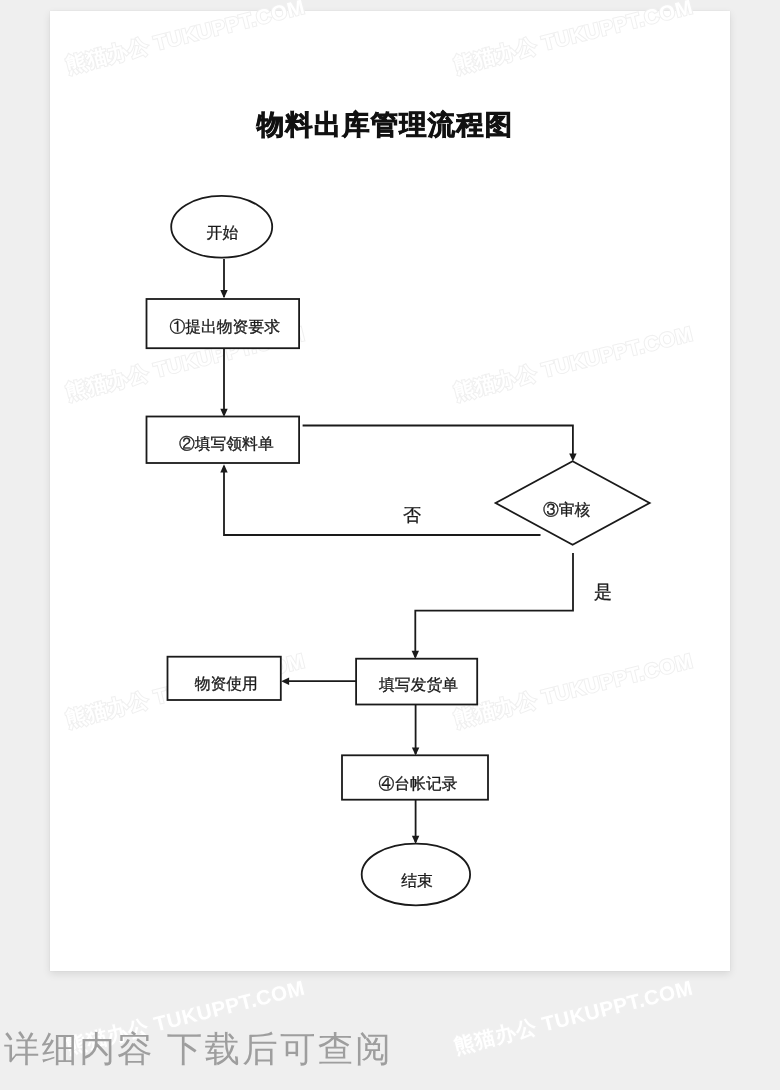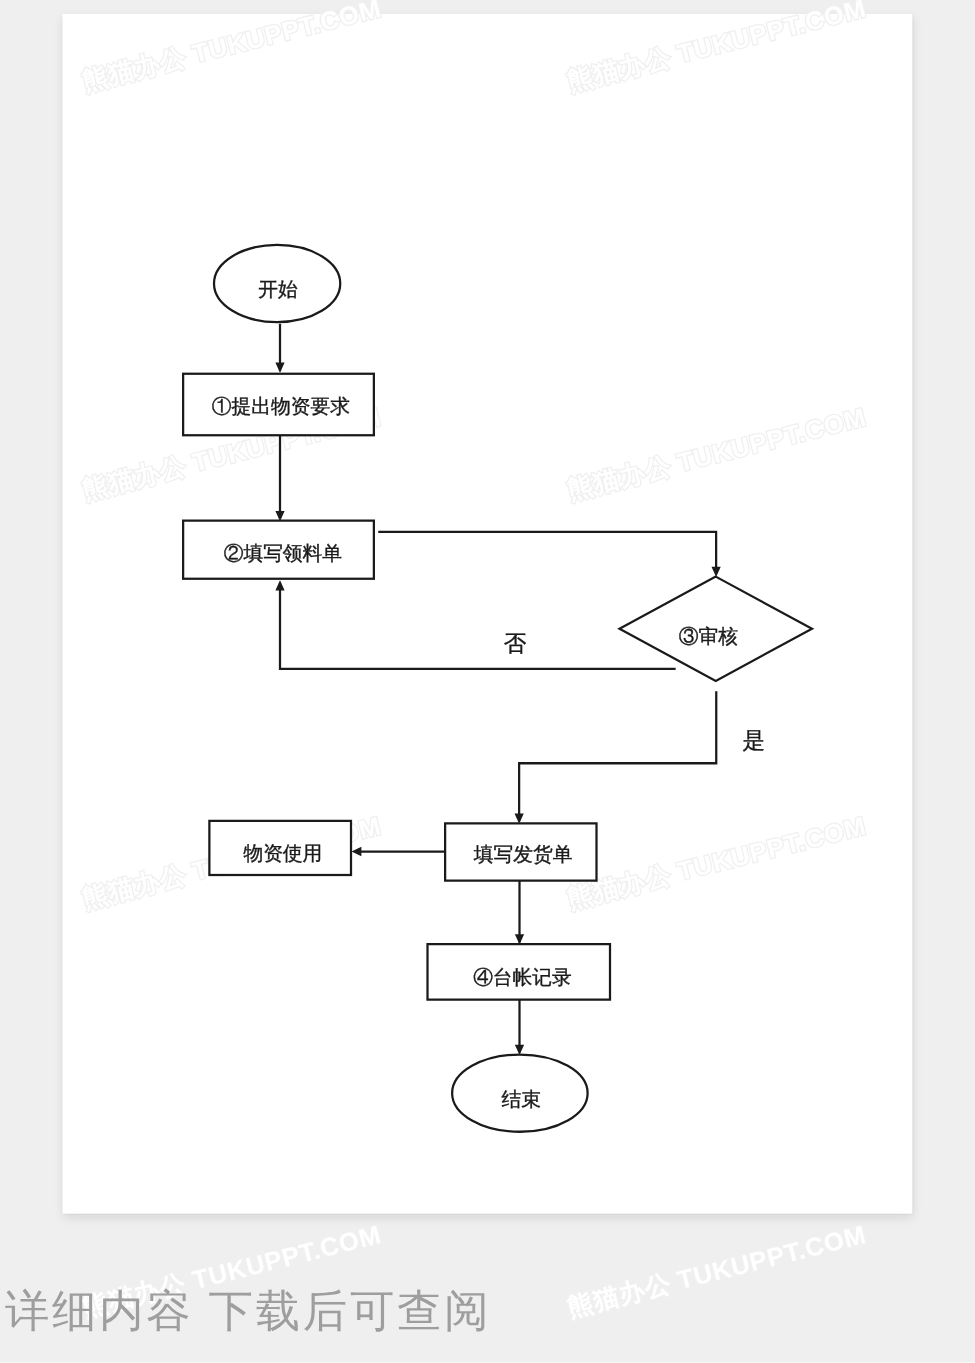--- a/index.html
+++ b/index.html
@@ -42,20 +42,21 @@
       <div class="wm" style="left: 63px; top: 52px;"><span class="wmo">熊猫办公 TUKUPPT.COM</span><span class="wmi">熊猫办公 TUKUPPT.COM</span></div>
       <div class="wm" style="left: 451px; top: 52px;"><span class="wmo">熊猫办公 TUKUPPT.COM</span><span class="wmi">熊猫办公 TUKUPPT.COM</span></div>
       <div class="wm" style="left: 63px; top: 379px;"><span class="wmo">熊猫办公 TUKUPPT.COM</span><span class="wmi">熊猫办公 TUKUPPT.COM</span></div>
       <div class="wm" style="left: 451px; top: 379px;"><span class="wmo">熊猫办公 TUKUPPT.COM</span><span class="wmi">熊猫办公 TUKUPPT.COM</span></div>
       <div class="wm" style="left: 63px; top: 706px;"><span class="wmo">熊猫办公 TUKUPPT.COM</span><span class="wmi">熊猫办公 TUKUPPT.COM</span></div>
       <div class="wm" style="left: 451px; top: 706px;"><span class="wmo">熊猫办公 TUKUPPT.COM</span><span class="wmi">熊猫办公 TUKUPPT.COM</span></div>
       <div class="wm" style="left: 63px; top: 1033px;"><span class="wmo">熊猫办公 TUKUPPT.COM</span><span class="wmi">熊猫办公 TUKUPPT.COM</span></div>
       <div class="wm" style="left: 451px; top: 1033px;"><span class="wmo">熊猫办公 TUKUPPT.COM</span><span class="wmi">熊猫办公 TUKUPPT.COM</span></div>
     </div>
 
+  <div id="title">物料出库管理流程图</div>
 
   <svg id="chart" width="780" height="1090" viewBox="0 0 780 1090">
 
     <g>
       <path class="conn" d="M224 259 L224 297"></path>
       <polygon class="head" points="224,298.2 220.3,290 227.7,290"></polygon>
 
       <path class="conn" d="M224 348 L224 415"></path>
       <polygon class="head" points="224,416.9 220.3,408.7 227.7,408.7"></polygon>
 

